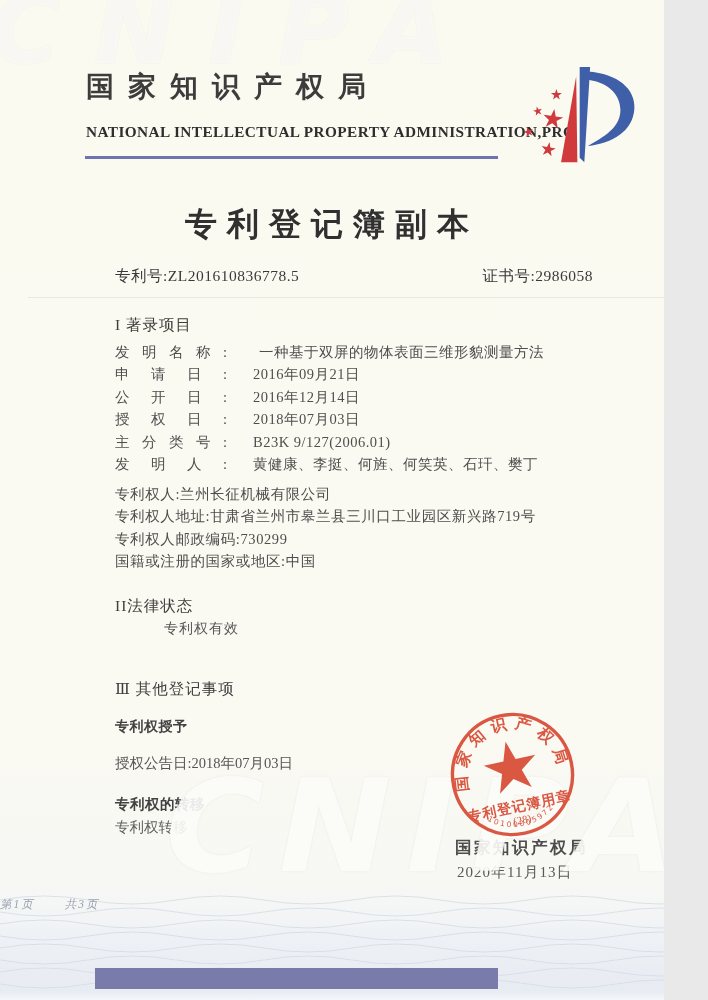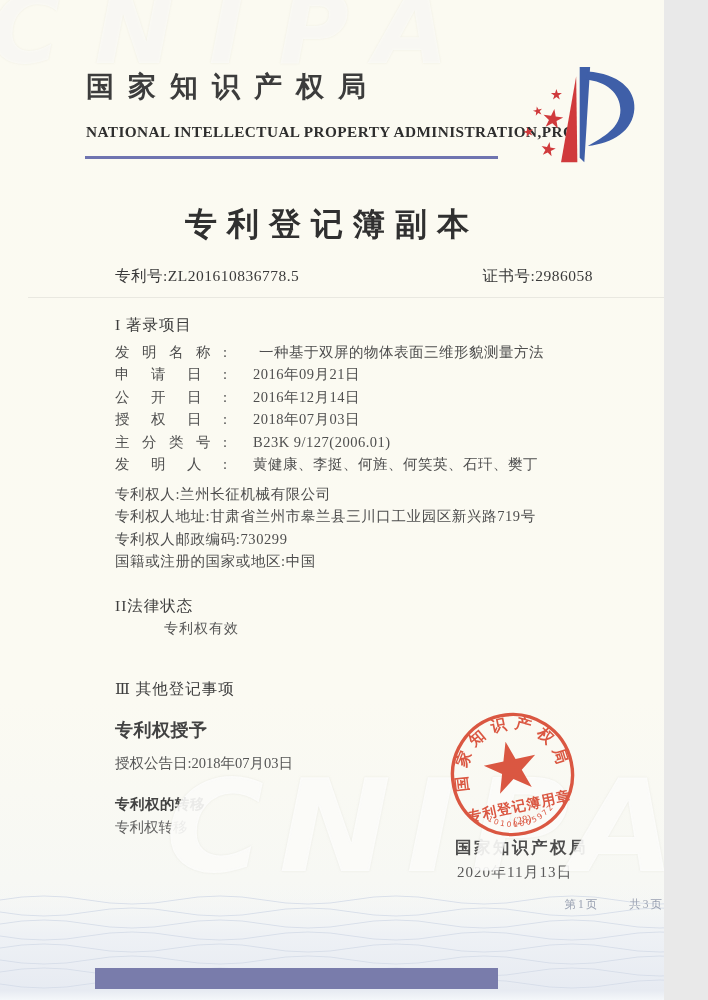--- a/index.html
+++ b/index.html
@@ -46,38 +46,38 @@
   .bib .val{display:inline-block;margin-left:26px;letter-spacing:.5px;}
   .bib .row:first-child .val{margin-left:32px;}
 
   .holder{position:absolute;left:115px;top:483px;z-index:2;font-size:14.5px;color:#4e4e4e;}
   .holder div{height:22.3px;line-height:22.3px;letter-spacing:.6px;white-space:nowrap;}
 
   .legal-head{top:596px;}
   .legal-status{position:absolute;left:116px;top:620px;font-size:14px;color:#555;
                 letter-spacing:1px;z-index:2;margin-left:48px;}
   .other-head{top:679px;}
-  .grant-head{position:absolute;left:115px;top:718px;font-size:18px;font-weight:700;
+  .grant-head{position:absolute;left:115px;top:718px;font-size:14px;font-weight:700;
               color:#424242;letter-spacing:.5px;z-index:2;}
   .grant-line{position:absolute;left:115px;top:754px;font-size:14.5px;color:#555;z-index:2;}
   .transfer-head{position:absolute;left:115px;top:795px;font-size:14.5px;font-weight:700;
               color:#424242;letter-spacing:.5px;z-index:2;}
   .transfer-line{position:absolute;left:115px;top:818px;font-size:14.5px;color:#606060;z-index:2;text-align:right;}
 
   
   .seal{position:absolute;left:420px;top:682px;width:185px;height:185px;z-index:4;
         filter:blur(.2px);opacity:.92;}
   .seal-issuer{position:absolute;left:455px;top:837px;font-size:16.5px;font-weight:600;
                color:#4c4c4c;letter-spacing:2.5px;z-index:2;}
   .seal-date{position:absolute;left:457px;top:863px;font-size:15px;color:#595959;
              letter-spacing:1px;z-index:2;}
 
   
-  .footer{position:absolute;left:0;top:897px;width:100%;text-align:right;font-size:11.5px;
-          color:#9aa2b2;z-index:4;letter-spacing:2px;}
+  .footer{position:absolute;left:0;top:897px;width:100%;text-align:left;font-size:11.5px;
+          color:#9aa2b2;z-index:4;letter-spacing:2px;font-style:italic;}
   .footer .gap{display:inline-block;width:30px;}
   .waves{position:absolute;left:0;bottom:0;width:708px;height:118px;z-index:0;}
   .bottom-bar{position:absolute;left:95px;top:968px;width:403px;height:21px;
               background:#797cab;z-index:5;}
 </style>
 </head>
 <body>
 
 <div class="page">
 

